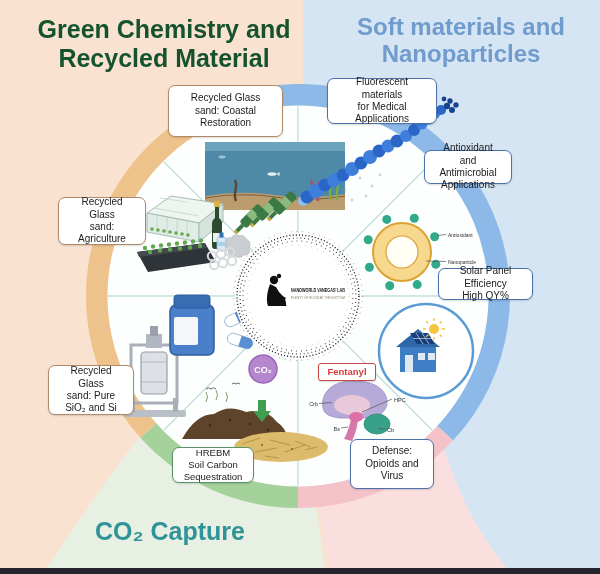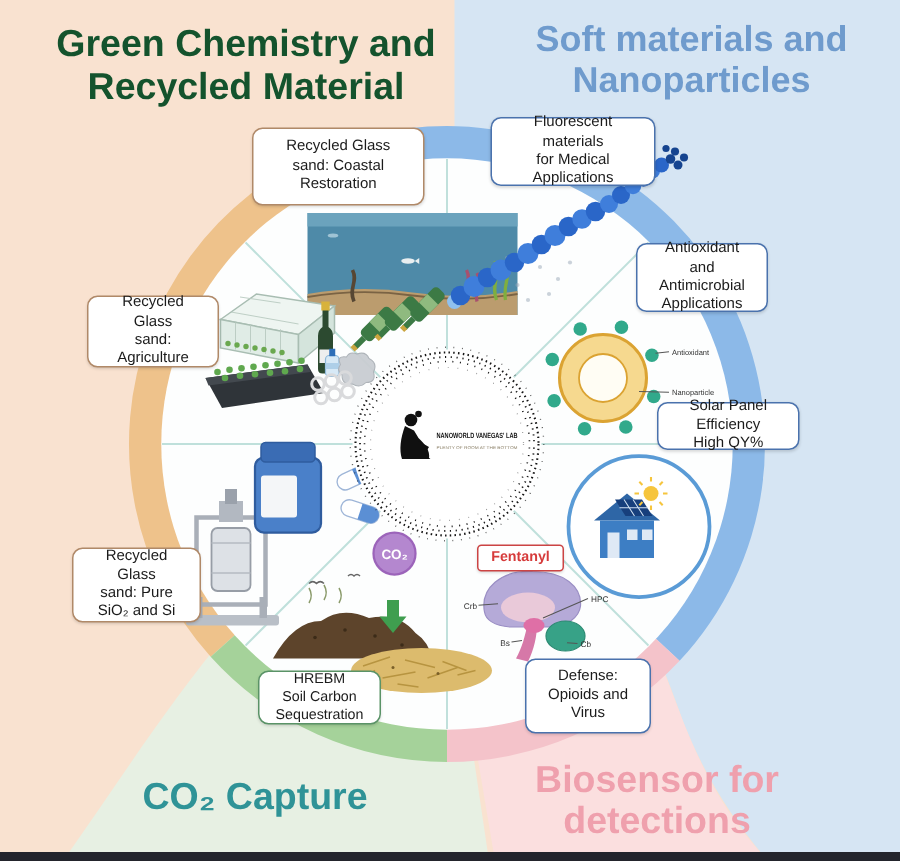--- a/index.html
+++ b/index.html
@@ -290,34 +290,32 @@
       <text x="291" y="292" font-size="5" font-weight="bold" fill="#111" textLength="54" lengthAdjust="spacingAndGlyphs">NANOWORLD VANEGAS' LAB</text>
       <text x="291" y="299" font-size="2.8" fill="#8a7f66" textLength="54" lengthAdjust="spacingAndGlyphs">PLENTY OF ROOM AT THE BOTTOM</text>
     </g>
   </svg>
 
   <div class="title t-gc">Green Chemistry  and
 Recycled Material</div>
   <div class="title t-sm">Soft materials and
 Nanoparticles</div>
   <div class="title t-co2">CO₂ Capture</div>
-  <div class="title t-bio">Biosensor for
-detections</div>
 
   <div class="callout" style="left:168px;top:85px;width:115px;height:52px;border-color:#b08968">
     <span>Recycled Glass
 sand: Coastal
 Restoration</span>
   </div>
   <div class="callout" style="left:327px;top:78px;width:110px;height:46px;border-color:#4a72ad">
     <span>Fluorescent materials
 for  Medical
 Applications</span>
   </div>
-  <div class="callout" style="left:424px;top:162px;width:88px;height:46px;border-color:#4a72ad">
+  <div class="callout" style="left:424px;top:150px;width:88px;height:34px;border-color:#4a72ad">
     <span>Antioxidant and
 Antimicrobial
 Applications</span>
   </div>
   <div class="callout" style="left:58px;top:197px;width:88px;height:48px;border-color:#b08968">
     <span>Recycled Glass
 sand:
 Agriculture</span>
   </div>
   <div class="callout" style="left:438px;top:268px;width:95px;height:32px;border-color:#4a72ad">

